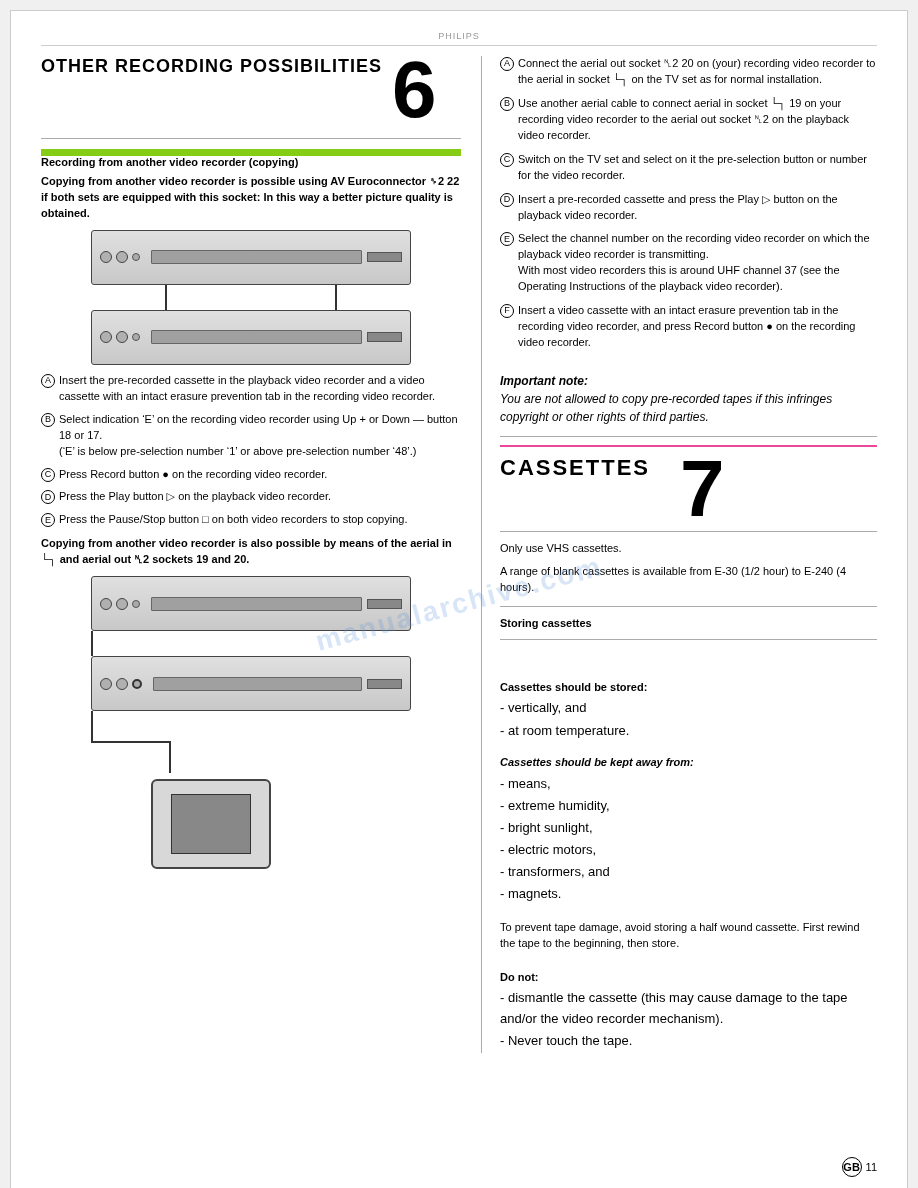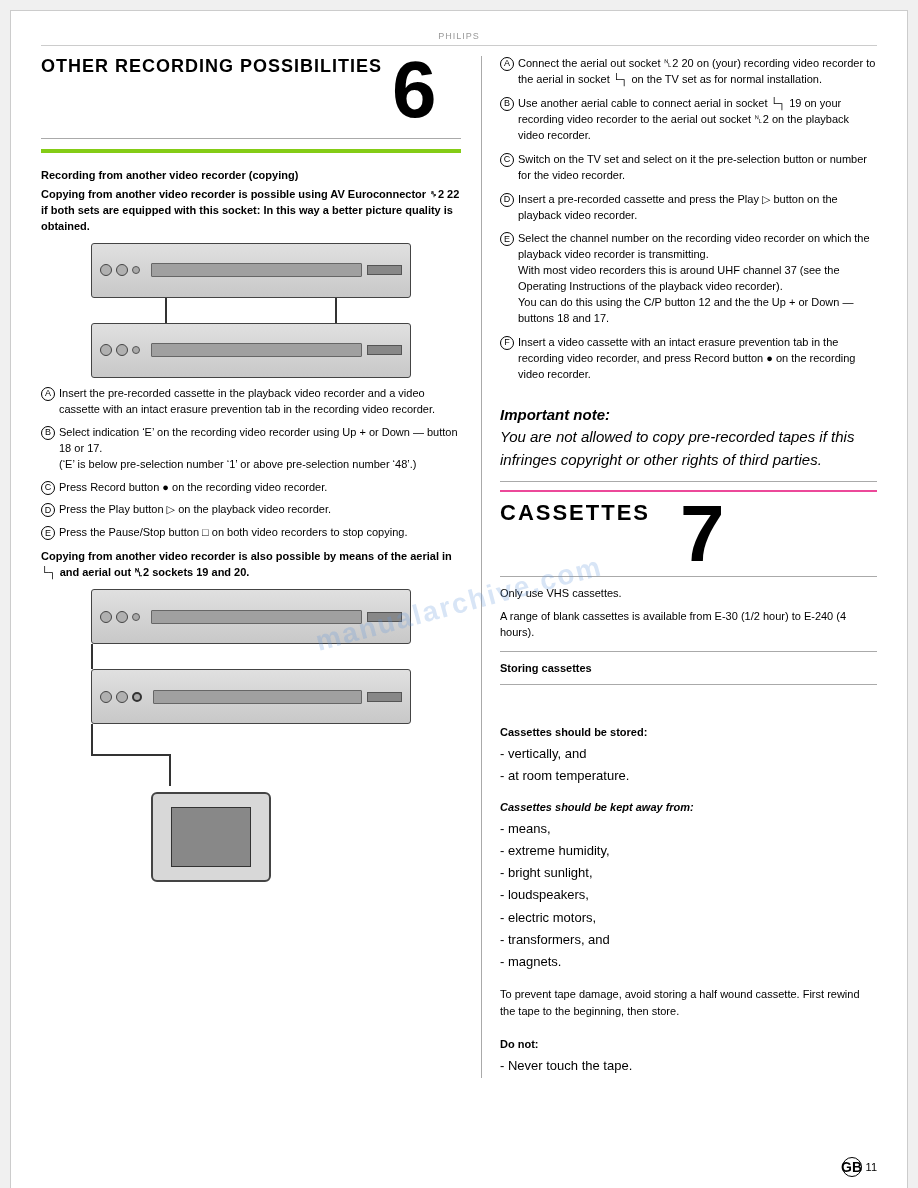--- a/index.html
+++ b/index.html
@@ -58,22 +58,22 @@
       font-size: 80px;
       font-weight: bold;
       line-height: 0.85;
       margin-left: 10px;
       color: #000;
     }
     .subsection-title {
       font-size: 11px;
       font-weight: bold;
       margin-bottom: 6px;
-      border-top: 4px solid #84cc16;
-      padding-top: 16px;
+      border-top: 7px solid #84cc16;
+      padding-top: 0;
     }
     .bold-para {
       font-weight: bold;
       margin-bottom: 8px;
       font-size: 11px;
       line-height: 1.45;
     }
     .normal-para {
       font-size: 11px;
       line-height: 1.5;
@@ -109,21 +109,21 @@
       font-size: 11px;
       line-height: 1.5;
     }
     .right-step-header {
       display: flex;
       gap: 4px;
       align-items: flex-start;
     }
     .italic-note {
       font-style: italic;
-      font-size: 15px;
+      font-size: 12px;
       line-height: 1.5;
       margin-top: 21px;
     }
     .italic-note-title {
       font-style: italic;
       font-weight: bold;
     }
     .divider {
       border: none;
       border-top: 1px solid #aaa;
@@ -197,21 +197,21 @@
       gap: 4px;
     }
     .gb-badge {
       border: 1px solid #000;
       border-radius: 50%;
       width: 20px;
       height: 20px;
       display: flex;
       align-items: center;
       justify-content: center;
-      font-size: 14px;
+      font-size: 11px;
       font-weight: bold;
     }
     .diagram-area {
       position: relative;
       margin: 8px 0;
     }
     
     .vcr-box {
       width: 320px;
       height: 55px;
@@ -400,21 +400,20 @@
           <span class="step-text">Insert a pre-recorded cassette and press the Play ▷ button on the playback video recorder.</span>
         </div>
       </div>
 
       <div class="right-step">
         <div class="right-step-header">
           <span class="step-circle">E</span>
           <span class="step-text">
             <span>Select the channel number on the recording video recorder on which the playback video recorder is transmitting.</span><br>
             <span>With most video recorders this is around UHF channel 37 (see the Operating Instructions of the playback video recorder).</span><br>
-            <span>You can do this using the C/P button 12 and the the Up + or Down — buttons 18 and 17.</span>
           </span>
         </div>
       </div>
 
       <div class="right-step">
         <div class="right-step-header">
           <span class="step-circle">F</span>
           <span class="step-text">Insert a video cassette with an intact erasure prevention tab in the recording video recorder, and press Record button ● on the recording video recorder.</span>
         </div>
       </div>
@@ -447,34 +446,34 @@
           <div class="cassette-list-item">- at room temperature.</div>
         </div>
 
         <br>
 
         <div class="bold-para" style="margin-bottom:3px;font-style:italic;">Cassettes should be kept away from:</div>
         <div class="cassette-list">
           <div class="cassette-list-item">- means,</div>
           <div class="cassette-list-item">- extreme humidity,</div>
           <div class="cassette-list-item">- bright sunlight,</div>
-          <div class="cassette-list-item">- loudspeakers,</div>
           <div class="cassette-list-item">- electric motors,</div>
           <div class="cassette-list-item">- transformers, and</div>
           <div class="cassette-list-item">- magnets.</div>
         </div>
 
         <br>
 
         <div class="normal-para">To prevent tape damage, avoid storing a half wound cassette. First rewind the tape to the beginning, then store.</div>
 
         <br>
 
         <div class="bold-para" style="margin-bottom:3px;">Do not:</div>
         <div class="cassette-list">
+          <div class="cassette-list-item">- dismantle the cassette (this may cause damage to the tape and/or the video recorder mechanism).</div>
           <div class="cassette-list-item">- Never touch the tape.</div>
         </div>
 
       </div>
 
     </div>
 
   </div>
 
   <div class="page-footer">

